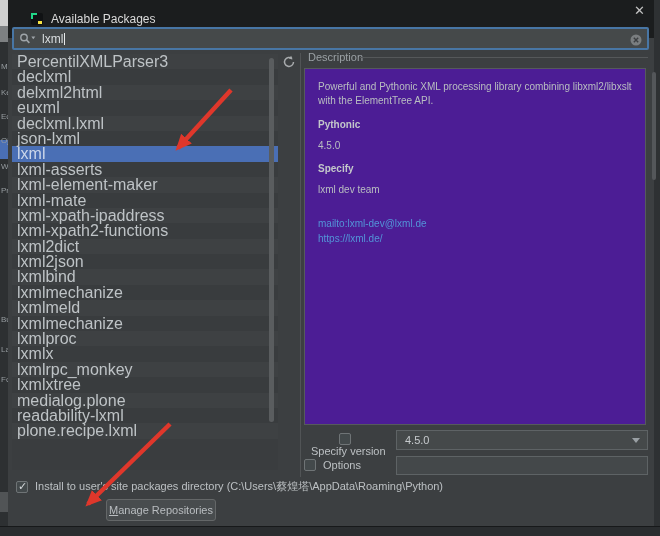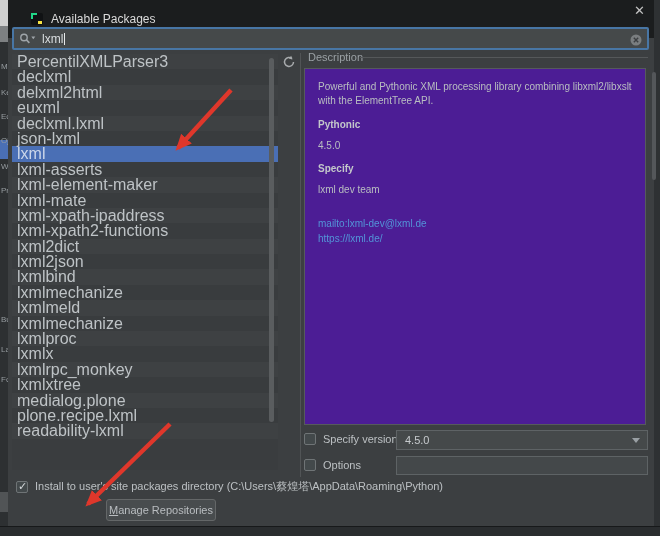--- a/index.html
+++ b/index.html
@@ -151,22 +151,22 @@
       <div class="row">lxml2json</div>
       <div class="row">lxmlbind</div>
       <div class="row">lxmlmechanize</div>
       <div class="row">lxmlmeld</div>
       <div class="row">lxmlmechanize</div>
       <div class="row">lxmlproc</div>
       <div class="row">lxmlx</div>
       <div class="row">lxmlrpc_monkey</div>
       <div class="row">lxmlxtree</div>
       <div class="row">medialog.plone</div>
+      <div class="row">readability-lxml</div>
       <div class="row">plone.recipe.lxml</div>
-      <div class="row">readability-lxml</div>
     </div>
   <div class="list-scroll"></div>
 
   <span class="refresh-icon">
     <svg width="14" height="14" viewBox="0 0 14 14">
       <path d="M11.5 7 a4.5 4.5 0 1 1 -1.5 -3.4" fill="none" stroke="#a8abad" stroke-width="1.5"></path>
       <path d="M9.2 0.8 L10.4 4.4 L6.8 3.6 Z" fill="#a8abad"></path>
     </svg>
   </span>
   <div class="v-sep"></div>
@@ -181,21 +181,21 @@
       <div class="desc-h">Specify</div>
       <div class="desc-v">lxml dev team</div>
       <div class="desc-links">
         <a class="desc-link" href="#">mailto:lxml-dev@lxml.de</a>
         <a class="desc-link" href="#">https://lxml.de/</a>
       </div>
     </div>
   </div>
   <div class="desc-scroll"></div>
 
-  <div class="opt-row" style="left:296px;top:433px;">
+  <div class="opt-row" style="left:296px;top:433px;flex-direction:column;">
     <div class="checkbox"></div>
     <div class="opt-label">Specify version</div>
   </div>
   <div class="combo">
     <span class="combo-text">4.5.0</span>
     <span class="combo-arrow"></span>
   </div>
 
   <div class="opt-row" style="left:296px;top:459px;">
     <div class="checkbox"></div>

